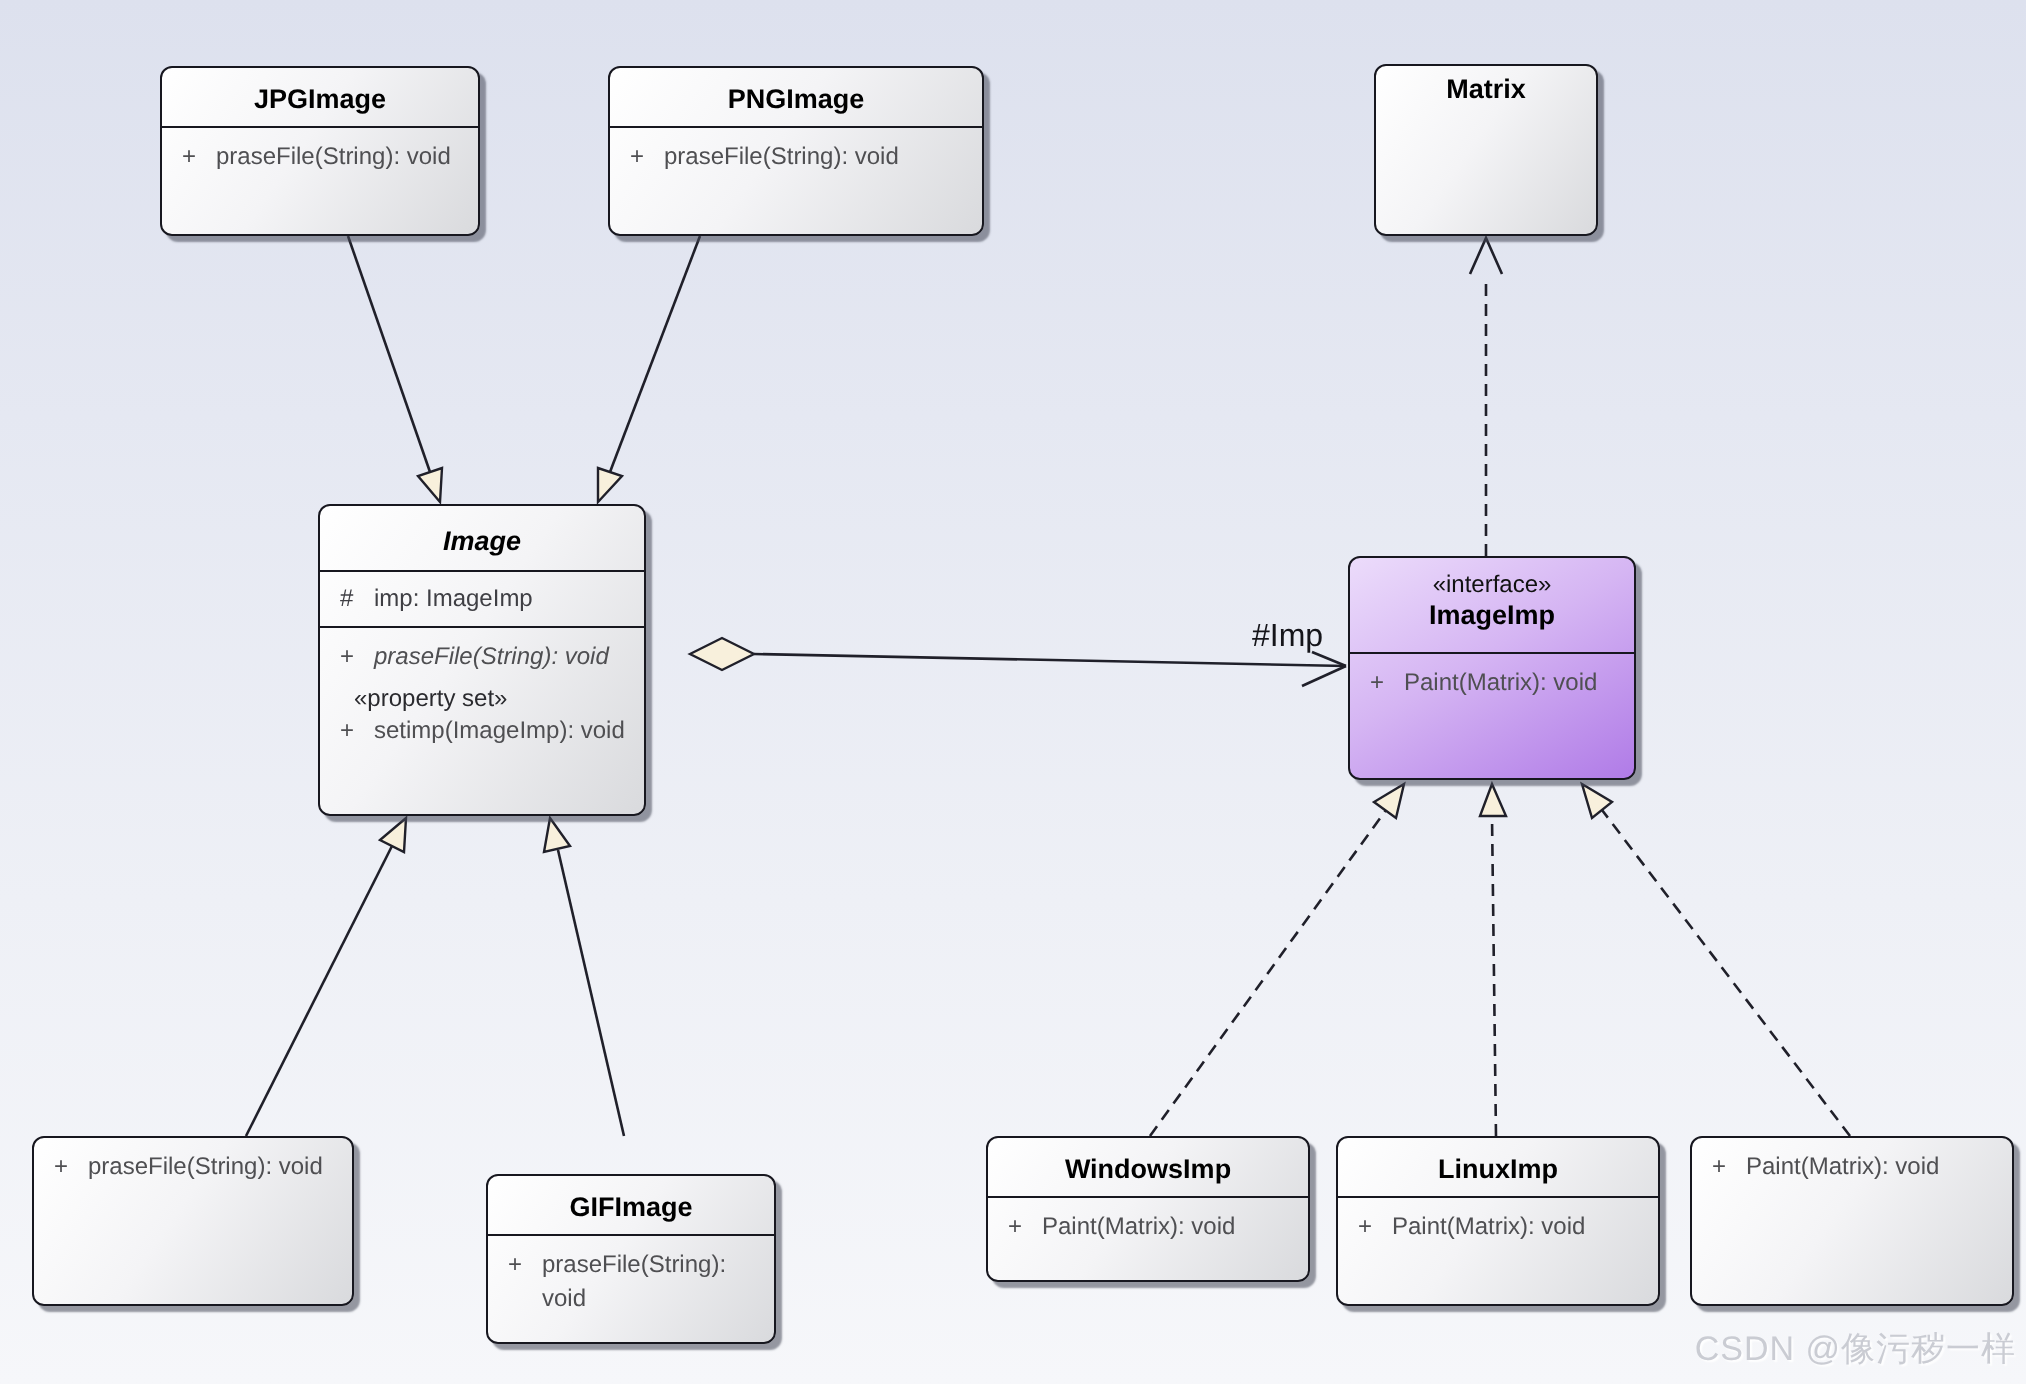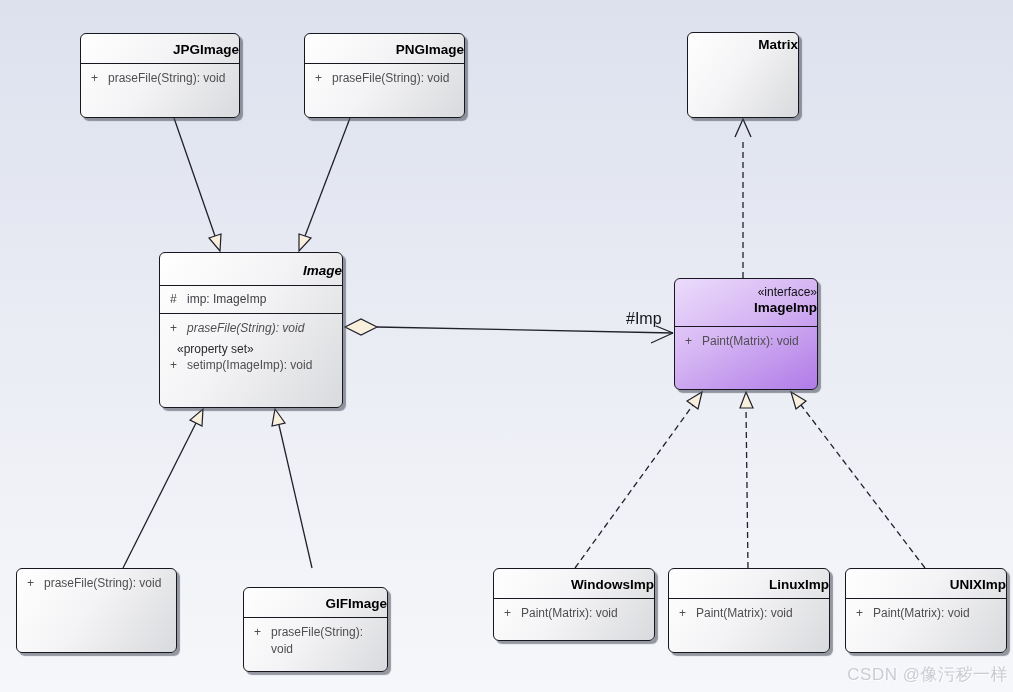--- a/index.html
+++ b/index.html
@@ -18,21 +18,21 @@
     position:absolute; box-sizing:border-box;
     border:1.4px solid #17171f; border-radius:6px;
     background:linear-gradient(125deg,#ffffff 0%,#f4f4f6 45%,#d9dadd 100%);
     box-shadow:3px 3px 1px rgba(70,73,88,0.55);
   }
   .uml-class.interface {
     background:linear-gradient(150deg,#ecdcfb 0%,#d5b5f3 45%,#b07be7 100%);
   }
   .uml-title {
     box-sizing:border-box; height:30px; padding-top:8px;
-    text-align:right; font-weight:bold; font-size:13.5px; color:#000;
+    text-align:center; font-weight:bold; font-size:13.5px; color:#000;
     border-bottom:1.2px solid #17171f;
   }
   .uml-title.plain { border-bottom:none; padding-top:4px; }
   .uml-title.abstract { font-style:italic; }
   .uml-title.two-line { height:48px; padding-top:6px; line-height:15px; }
   .stereo { font-weight:normal; font-size:12px; color:#111; display:block; }
   .ops { padding-top:6px; }
   .member { display:flex; font-size:12px; color:#4f4f52; line-height:17px; }
   .member .vis { width:27px; padding-left:10px; box-sizing:border-box; flex:none; }
   .member.abstract-op .sig { font-style:italic; }
@@ -101,35 +101,35 @@
   <div class="uml-class" style="left:80px;top:33px;width:160px;height:85px">
     <div class="uml-title">JPGImage</div>
     <div class="ops">
       <div class="member">
         <span class="vis">+</span>
         <span class="sig">praseFile(String): void</span>
       </div>
     </div>
   </div>
 
-  <div class="uml-class" style="left:304px;top:33px;width:161px;height:85px">
+  <div class="uml-class" style="left:304px;top:33px;width:188px;height:85px">
     <div class="uml-title">PNGImage</div>
     <div class="ops">
       <div class="member">
         <span class="vis">+</span>
         <span class="sig">praseFile(String): void</span>
       </div>
     </div>
   </div>
 
   <div class="uml-class" style="left:687px;top:32px;width:112px;height:86px">
     <div class="uml-title plain">Matrix</div>
   </div>
 
-  <div class="uml-class" style="left:159px;top:252px;width:184px;height:156px">
+  <div class="uml-class" style="left:159px;top:252px;width:164px;height:156px">
     <div class="uml-title abstract" style="height:33px;padding-top:10px">Image</div>
     <div class="attr-row">
       <div class="member">
         <span class="vis">#</span>
         <span class="sig">imp: ImageImp</span>
       </div>
     </div>
     <div class="ops">
       <div class="member abstract-op">
         <span class="vis">+</span>
@@ -189,21 +189,20 @@
     <div class="uml-title">LinuxImp</div>
     <div class="ops">
       <div class="member">
         <span class="vis">+</span>
         <span class="sig">Paint(Matrix): void</span>
       </div>
     </div>
   </div>
 
   <div class="uml-class" style="left:845px;top:568px;width:162px;height:85px">
-    <div class="uml-title">UNIXImp</div>
     <div class="ops">
       <div class="member">
         <span class="vis">+</span>
         <span class="sig">Paint(Matrix): void</span>
       </div>
     </div>
   </div>
 
   <div class="edge-label" style="left:626px;top:310px">#Imp</div>
 

